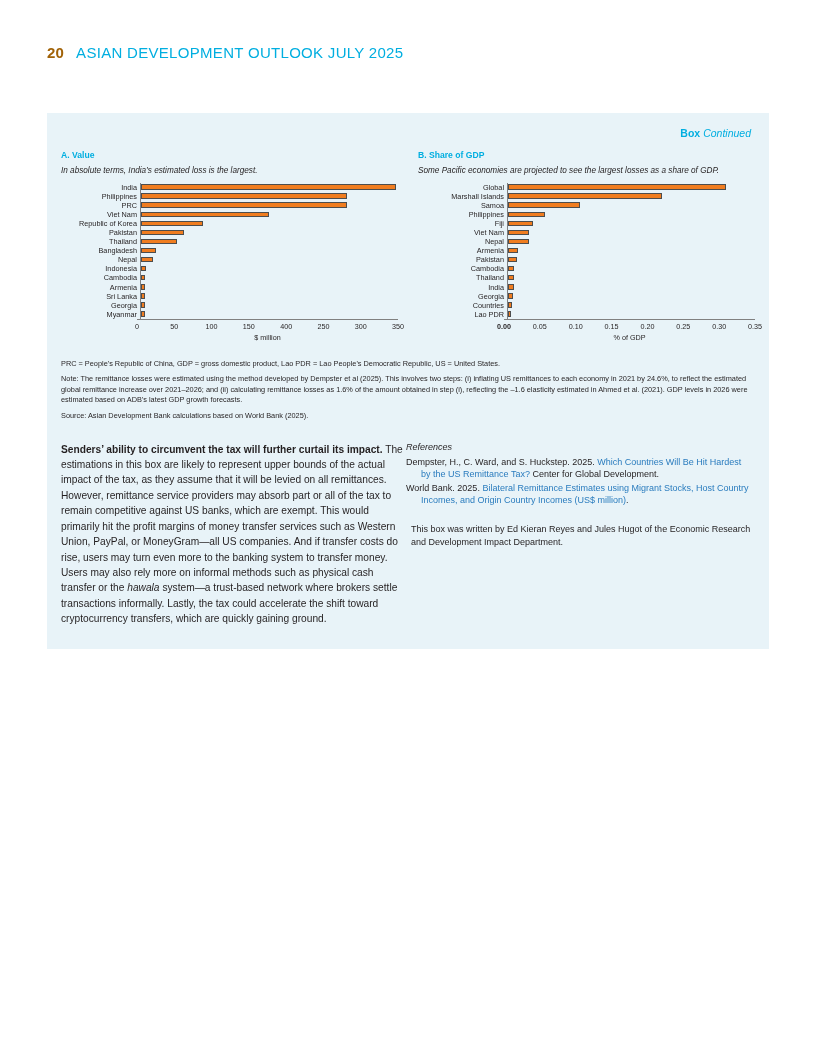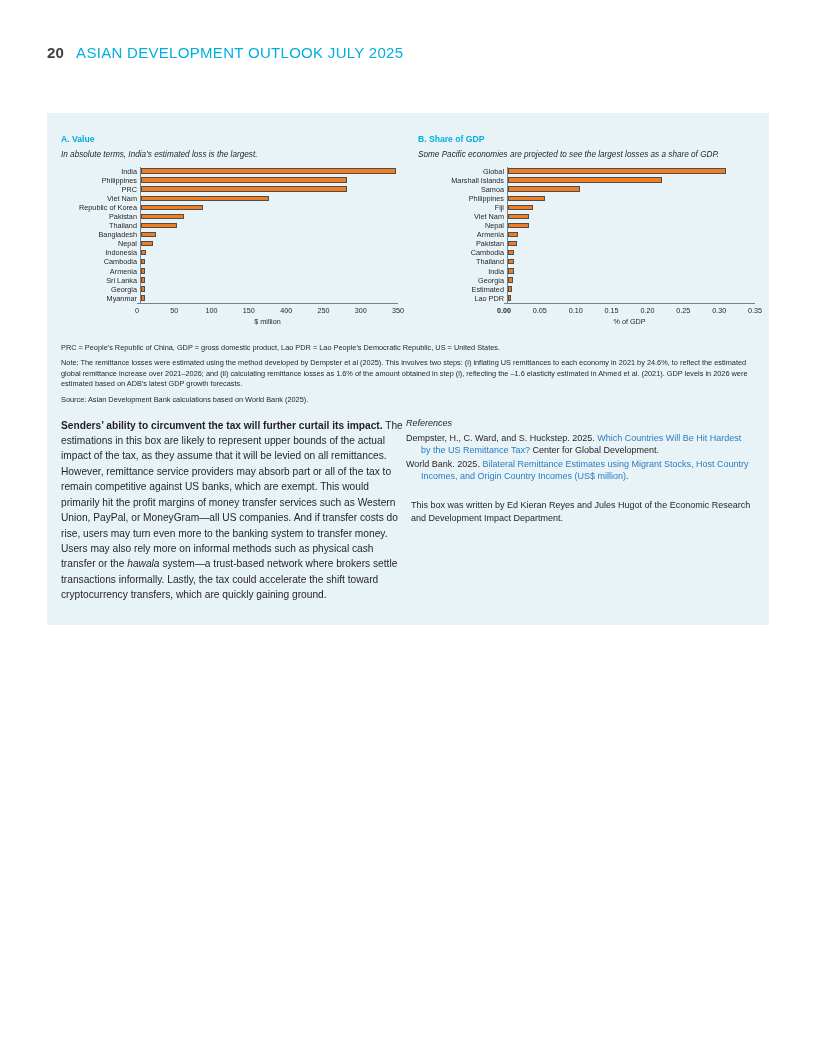--- a/index.html
+++ b/index.html
@@ -15,21 +15,21 @@
   }
 
   
   .running-head {
     position: absolute;
     left: 47px; top: 44px;
     display: flex; align-items: baseline; gap: 12px;
   }
   .page-number {
     font-size: 15px; font-weight: bold;
-    color: #404040; letter-spacing: .2px;
+    color: #a16207; letter-spacing: .2px;
   }
   .head-title {
     font-size: 15px; font-weight: normal;
     color: #00aee0; letter-spacing: .3px;
   }
 
   
   .box {
     position: absolute;
     left: 47px; top: 113px;
@@ -150,21 +150,21 @@
   .note-line {
     font-size: 7.35px;
     line-height: 10.6px;
     color: #231f20;
     margin-bottom: 5px;
   }
 
   
   .lower {
     display: flex;
-    margin-top: 12px;
+    margin-top: 20px;
   }
   .col-left  { width: 345px; }
   .col-right { width: 345px; }
 
   .body-par {
     font-size: 10.2px;
     line-height: 15.4px;
     color: #231f20;
     text-align: left;
   }
@@ -200,20 +200,24 @@
 <body>
 
 <div class="running-head">
   <span class="page-number">20</span>
   <span class="head-title">ASIAN DEVELOPMENT OUTLOOK JULY 2025</span>
 </div>
 
 <div class="box">
  <div class="box-inner">
 
+  <div class="box-continued">
+    <span class="bc-bold">Box</span>
+    <span class="bc-ital">Continued</span>
+  </div>
 
 
   <div class="panels">
 
     <div class="panel panel-a">
       <div class="panel-label">A.  Value</div>
       <div class="panel-sub">In absolute terms, India’s estimated loss is the largest.</div>
 
       <div class="chart">
         <div class="chart-rows" id="rowsA">
@@ -406,21 +410,21 @@
                   <div class="bar" style="width: 2.28571%; background: rgb(240, 125, 32);"></div>
                 </div>
               </div>
               <div class="row">
                 <div class="cat-label">Georgia</div>
                 <div class="track">
                   <div class="bar" style="width: 2%; background: rgb(240, 125, 32);"></div>
                 </div>
               </div>
               <div class="row">
-                <div class="cat-label">Estimated</div>
+                <div class="cat-label">Countries</div>
                 <div class="track">
                   <div class="bar" style="width: 1.42857%; background: rgb(240, 125, 32);"></div>
                 </div>
               </div>
               <div class="row">
                 <div class="cat-label">Lao PDR</div>
                 <div class="track">
                   <div class="bar" style="width: 1.14286%; background: rgb(240, 125, 32);"></div>
                 </div>
               </div>

